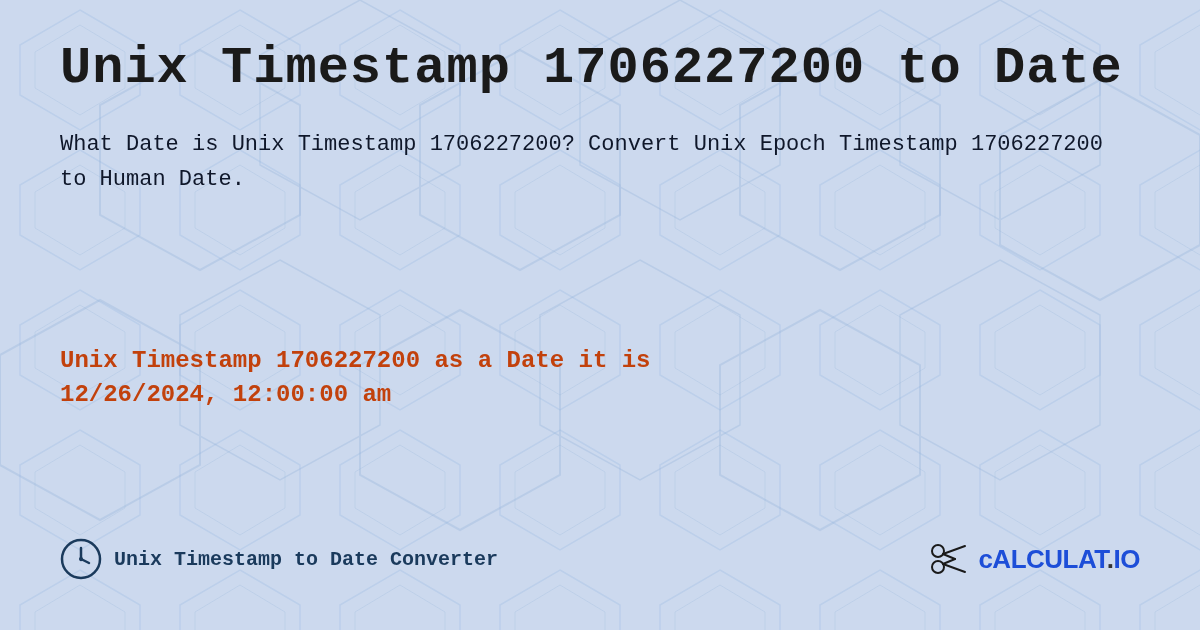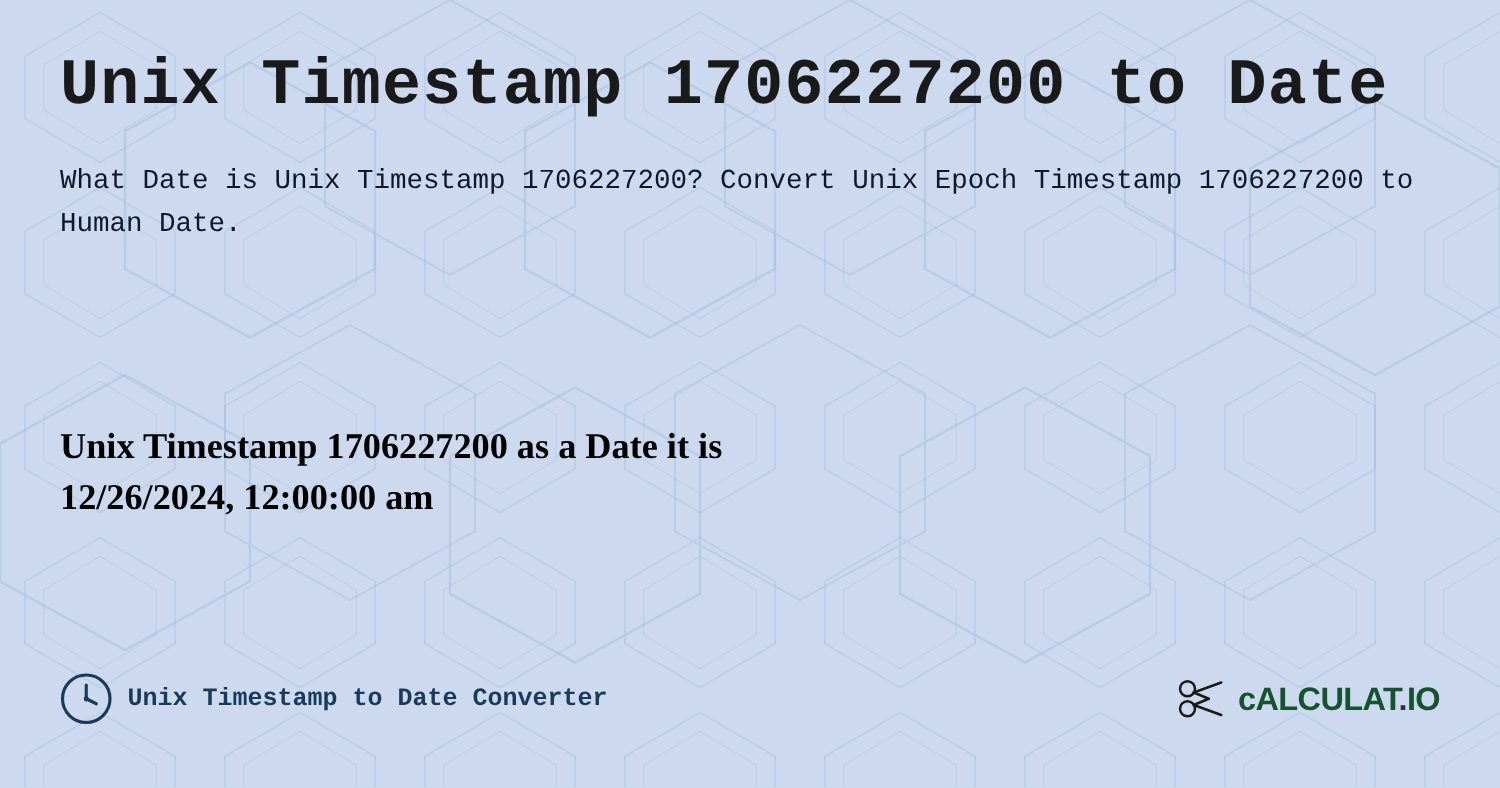--- a/index.html
+++ b/index.html
@@ -23,21 +23,21 @@
       top: 0;
       left: 0;
       width: 100%;
       height: 100%;
       z-index: 0;
     }
 
     .content {
       position: relative;
       z-index: 1;
-      padding: 40px 48px;
+      padding: 40px 60px;
       height: 100%;
       display: flex;
       flex-direction: column;
       justify-content: space-between;
     }
 
     .main-title {
       font-size: 52px;
       font-weight: 900;
       color: #1a1a1a;
@@ -52,25 +52,24 @@
       line-height: 1.6;
       margin-top: 30px;
       font-weight: 400;
     }
 
     .result-section {
       margin-top: 20px;
     }
 
     .result-text {
-      font-size: 29px;
+      font-size: 24px;
       font-weight: 900;
-      color: #000000;
+      color: #c2410c;
       line-height: 1.4;
-      font-family: Liberation Serif, serif;
     }
 
     .footer {
       display: flex;
       align-items: center;
       justify-content: space-between;
       padding-bottom: 10px;
     }
 
     .footer-left {
@@ -101,21 +100,21 @@
 
     .logo-text {
       font-size: 26px;
       font-weight: 900;
       color: #1a1a1a;
       font-family: Arial, sans-serif;
       letter-spacing: -0.5px;
     }
 
     .logo-text span {
-      color: #14532d;
+      color: #1d4ed8;
     }
   </style>
 </head>
 <body>
 
 <svg class="bg-pattern" xmlns="http://www.w3.org/2000/svg" width="1200" height="630">
   <defs>
     <pattern id="hex-pattern" x="0" y="0" width="160" height="140" patternUnits="userSpaceOnUse">
 
       <polygon points="80,10 140,45 140,95 80,130 20,95 20,45" fill="none" stroke="#b0c8e8" stroke-width="1.5" opacity="0.6"></polygon>

